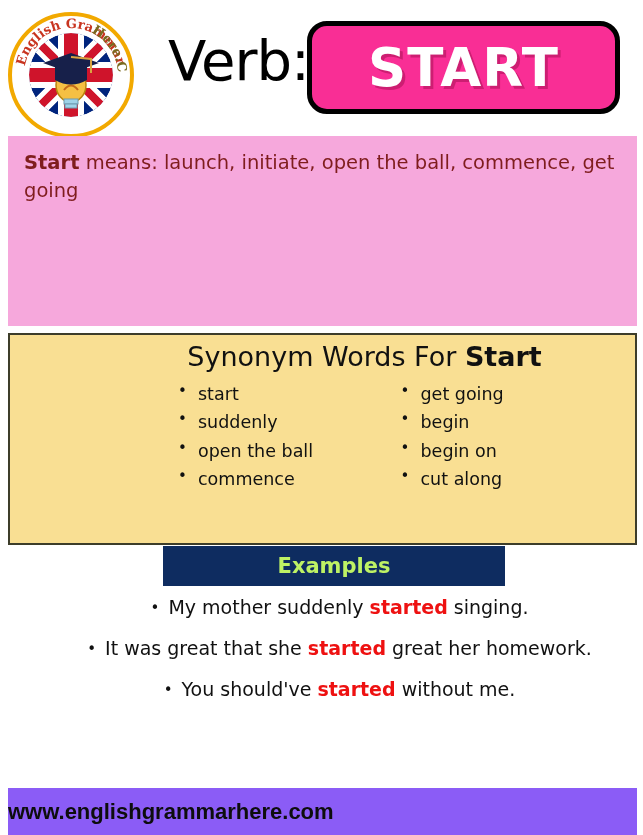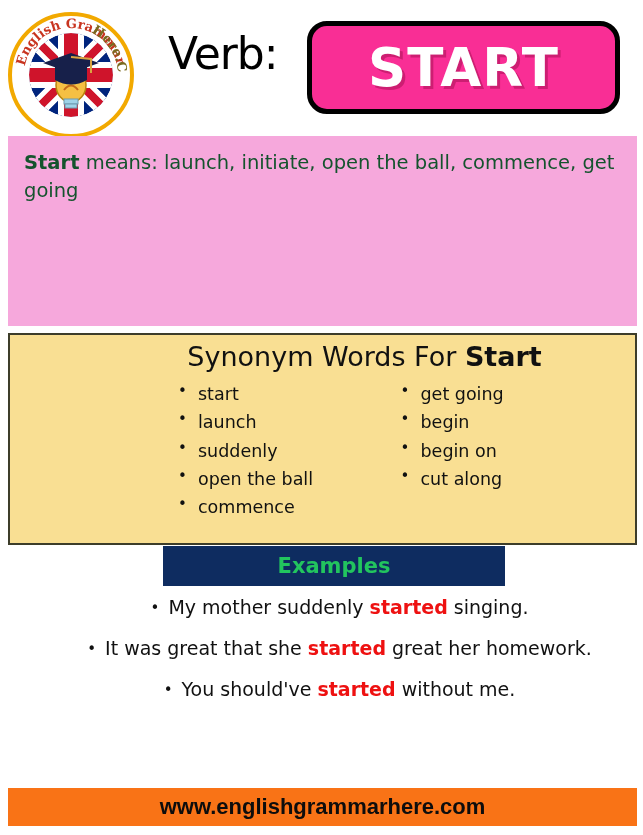--- a/index.html
+++ b/index.html
@@ -46,21 +46,21 @@
     background: #ffffff;
   }
   .flag {
     position: absolute;
     left: 0; top: 0;
     width: 84px; height: 84px;
   }
   .verb-label {
     position: absolute;
     left: 168px; top: 28px;
-    font-size: 44px;
+    font-size: 56px;
     color: #000000;
     font-family: "DejaVu Sans", sans-serif;
     font-weight: 400;
     letter-spacing: -1px;
   }
   .word-chip {
     position: absolute;
     left: 307px; top: 21px;
     width: 313px; height: 93px;
     background: #F92E95;
@@ -86,21 +86,21 @@
     left: 8px; top: 136px;
     width: 629px; height: 190px;
     background: #F6A8DC;
     box-sizing: border-box;
   }
   .def-text {
     position: absolute;
     left: 16px; top: 13px;
     width: 600px;
     font-size: 19.5px;
-    color: #14532d;
+    color: #7f1d1d;
     line-height: 1.42;
     font-family: "DejaVu Sans", sans-serif;
   }
   .def-text b { font-weight: bold; }
 
   
   .v-table {
     position: absolute;
     left: 25px; top: 234px;
     width: 595px;
@@ -180,21 +180,21 @@
   .ex-header {
     position: absolute;
     left: 163px; top: 546px;
     width: 342px; height: 40px;
     background: #0E2C60;
     display: flex;
     align-items: center;
     justify-content: center;
   }
   .ex-header-text {
-    color: #22c55e;
+    color: #bef264;
     font-size: 21px;
     font-weight: bold;
     font-family: "DejaVu Sans", sans-serif;
     text-align: center;
   }
   .ex-list {
     position: absolute;
     left: 0; top: 598px;
     width: 643px;
   }
@@ -214,25 +214,25 @@
   }
   .ex-item .hl {
     color: #EE1111;
     font-weight: bold;
   }
 
   
   .footer-bar {
     position: absolute;
     left: 8px; top: 788px;
-    width: 629px; height: 38px;
-    background: #f97316;
+    width: 629px; height: 48px;
+    background: #8b5cf6;
     display: flex;
     align-items: center;
-    justify-content: center;
+    justify-content: flex-start;
   }
   .footer-text {
     font-size: 22px;
     font-weight: bold;
     color: #0d0d0d;
     font-family: "Liberation Sans", sans-serif;
   }
 </style>
 </head>
 <body>
@@ -311,21 +311,20 @@
 </div>
 
 <div class="syn-box">
   <div class="syn-title">
     <span>Synonym Words For </span><b>Start</b>
   </div>
   <div class="syn-cols">
     <div class="syn-col">
       <ul>
         <li>start</li>
-        <li>launch</li>
         <li>suddenly</li>
         <li>open the ball</li>
         <li>commence</li>
       </ul>
     </div>
     <div class="syn-col right">
       <ul>
         <li>get going</li>
         <li>begin</li>
         <li>begin on</li>

